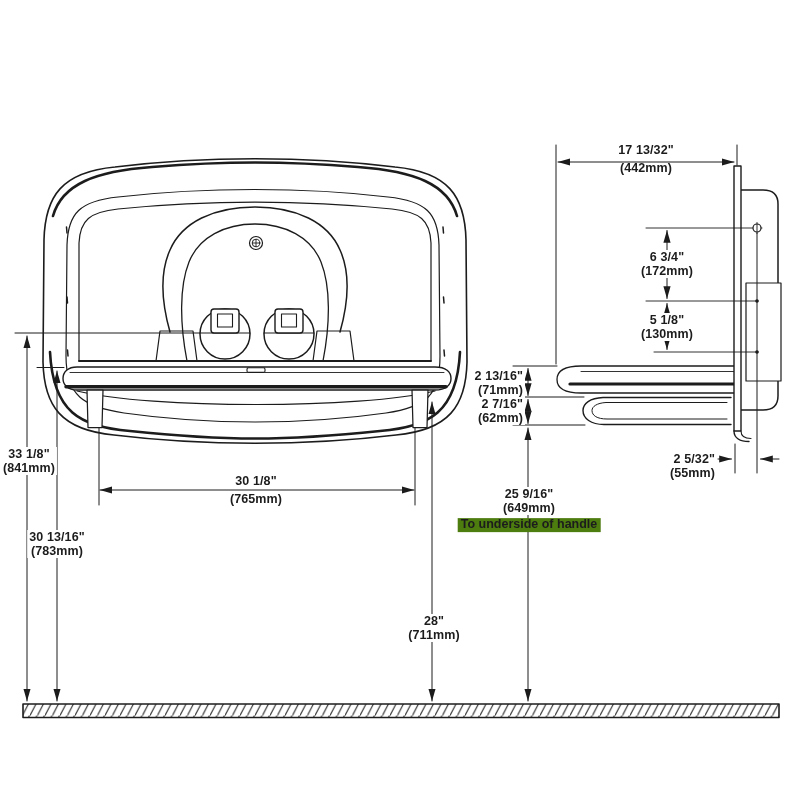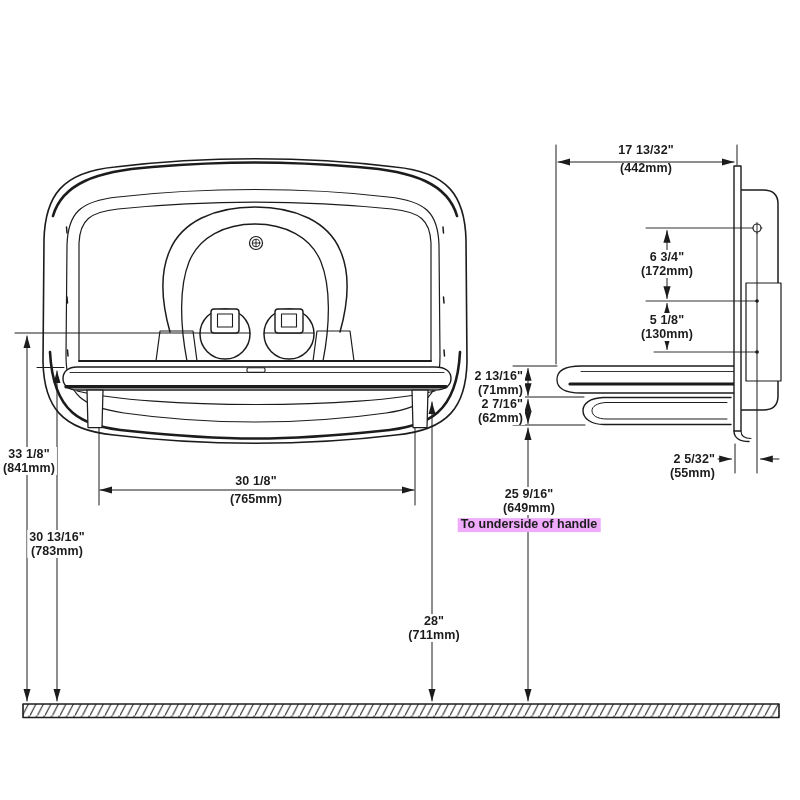--- a/index.html
+++ b/index.html
@@ -8,21 +8,21 @@
   #drawing{position:absolute;left:0;top:0;}
   .lbl{position:absolute;display:flex;flex-direction:column;align-items:center;
        transform:translate(-50%,-50%);
        font:700 12.5px/1.12 "Liberation Sans",sans-serif;color:#1c1c1c;
        background:#fff;padding:0 2px;white-space:nowrap;text-align:center;letter-spacing:.1px;}
   .lbl.clear{background:transparent;padding:0;}
   .lbl.clear span{margin:2px 0;}
   .lbl.right{transform:none;align-items:flex-end;text-align:right;}
   .note{position:absolute;transform:translate(-50%,-50%);
         font:700 12.5px/1.1 "Liberation Sans",sans-serif;color:#1c1c1c;
-        background:#f0abfc;padding:0 3px;white-space:nowrap;text-align:right;}
+        background:#4d7c0f;padding:0 3px;white-space:nowrap;text-align:right;}
 </style>
 </head>
 <body>
 
 <div id="stage">
 
   <svg id="drawing" width="800" height="800" viewBox="0 0 800 800" fill="none" stroke="#1c1c1c" stroke-linecap="round" stroke-linejoin="round">
     <defs>
       <marker id="ah" markerUnits="userSpaceOnUse" markerWidth="13" markerHeight="9" viewBox="0 0 13 9" refX="12.3" refY="4.5" orient="auto-start-reverse">
         <path d="M12.6,4.5 L0,0.9 L0,8.1 Z" fill="#1c1c1c" stroke="none"></path>

